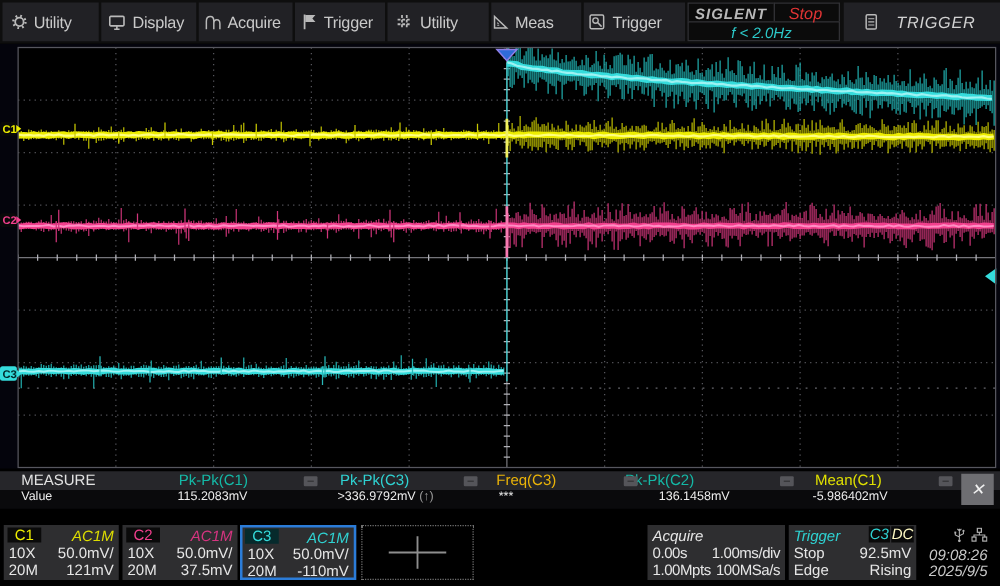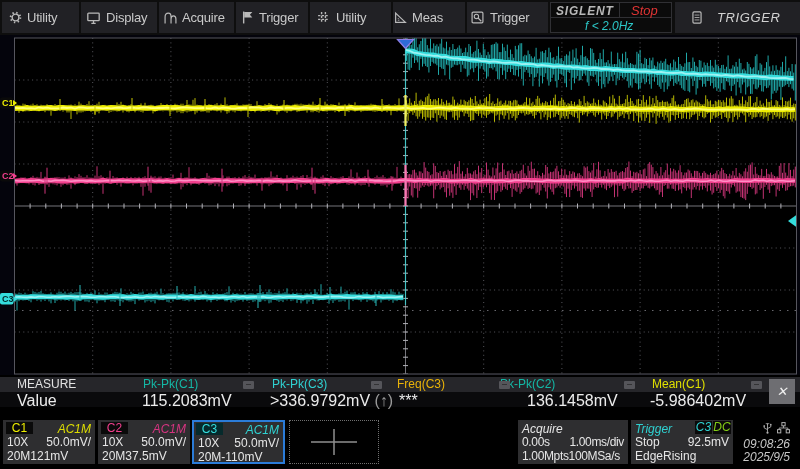--- a/index.html
+++ b/index.html
@@ -1,24 +1,24 @@
 <!DOCTYPE html>
 <html><head><meta charset="utf-8"><style>
 * { margin:0; padding:0; box-sizing:border-box; }
 html,body { width:800px; height:469px; background:#000; overflow:hidden; }
 body { font-family:"Liberation Sans", sans-serif; position:relative; }
 .abs { position:absolute;font-style:italic; }
 .mbtn { position:absolute; top:2px; height:31px; background:#212125; }
 .mtxt { position:absolute; top:10px; font-size:13px; letter-spacing:-0.2px; color:#c9c9c9; }
 .chbox { position:absolute; top:420px; height:44px; background:#2e2e30; font-size:12px; color:#e6e6e6; }
 .r2 { position:absolute; left:4px; right:4px; top:15px; display:flex; justify-content:space-between; }
-.r3 { position:absolute; left:4px; right:4px; top:29px; display:flex; }
+.r3 { position:absolute; left:4px; right:4px; top:29px; display:flex; justify-content:space-between; }
 .chip { position:absolute; top:2px; left:3px; width:27px; height:12px; background:#0a0a0a; text-align:center; line-height:12px; }
 .mhdr { position:absolute; top:377px; font-size:12px; }
-.mval { position:absolute; top:392px; font-size:16px; color:#ececec;text-align:right; }
+.mval { position:absolute; top:392px; font-size:10px; color:#ececec;text-align:right; }
 .minus { position:absolute; top:381px; width:11px; height:8px; background:#55555a; color:#1c1c1c; font-size:9px; line-height:7px; text-align:center; border-radius:1px; }
 </style></head>
 <body>
 
 <div class="abs" style="left:0;top:0;width:800px;height:35px;background:#0e0e0e"></div>
 <div class="mbtn" style="left:2px;width:77px"></div>
 <svg width="13" height="13" style="position:absolute;left:9px;top:11px" viewBox="0 0 24 24">
     <circle cx="12" cy="12" r="9" fill="none" stroke="#b9b9b9" stroke-width="3.4" stroke-dasharray="2.6 4.5"></circle>
     <circle cx="12" cy="12" r="6.2" fill="none" stroke="#b9b9b9" stroke-width="2.6"></circle>
   </svg>
@@ -209,21 +209,21 @@
       <span>1.00ms/div</span>
     </div>
   <div class="r3">
       <span>1.00Mpts</span>
       <span>100MSa/s</span>
     </div>
 </div>
 <div class="chbox" style="left:631px;width:102px">
   <div class="abs" style="left:4px;top:2px;color:#2fd2d2">Trigger</div>
   <div class="abs" style="right:21px;top:1px;width:17px;height:13px;background:#0a0a0a;color:#2fd2d2;text-align:center;line-height:13px">C3</div>
-  <div class="abs" style="right:2px;top:1px;width:18px;height:13px;background:#0a0a0a;color:#84cc16;text-align:center;line-height:13px">DC</div>
+  <div class="abs" style="right:2px;top:1px;width:18px;height:13px;background:#0a0a0a;color:#fef9c3;text-align:center;line-height:13px">DC</div>
   <div class="r2">
       <span>Stop</span>
       <span>92.5mV</span>
     </div>
   <div class="r3">
       <span>Edge</span>
       <span>Rising</span>
     </div>
 </div>
 <svg width="11" height="12" style="position:absolute;left:762px;top:422px" viewBox="0 0 20 22">

